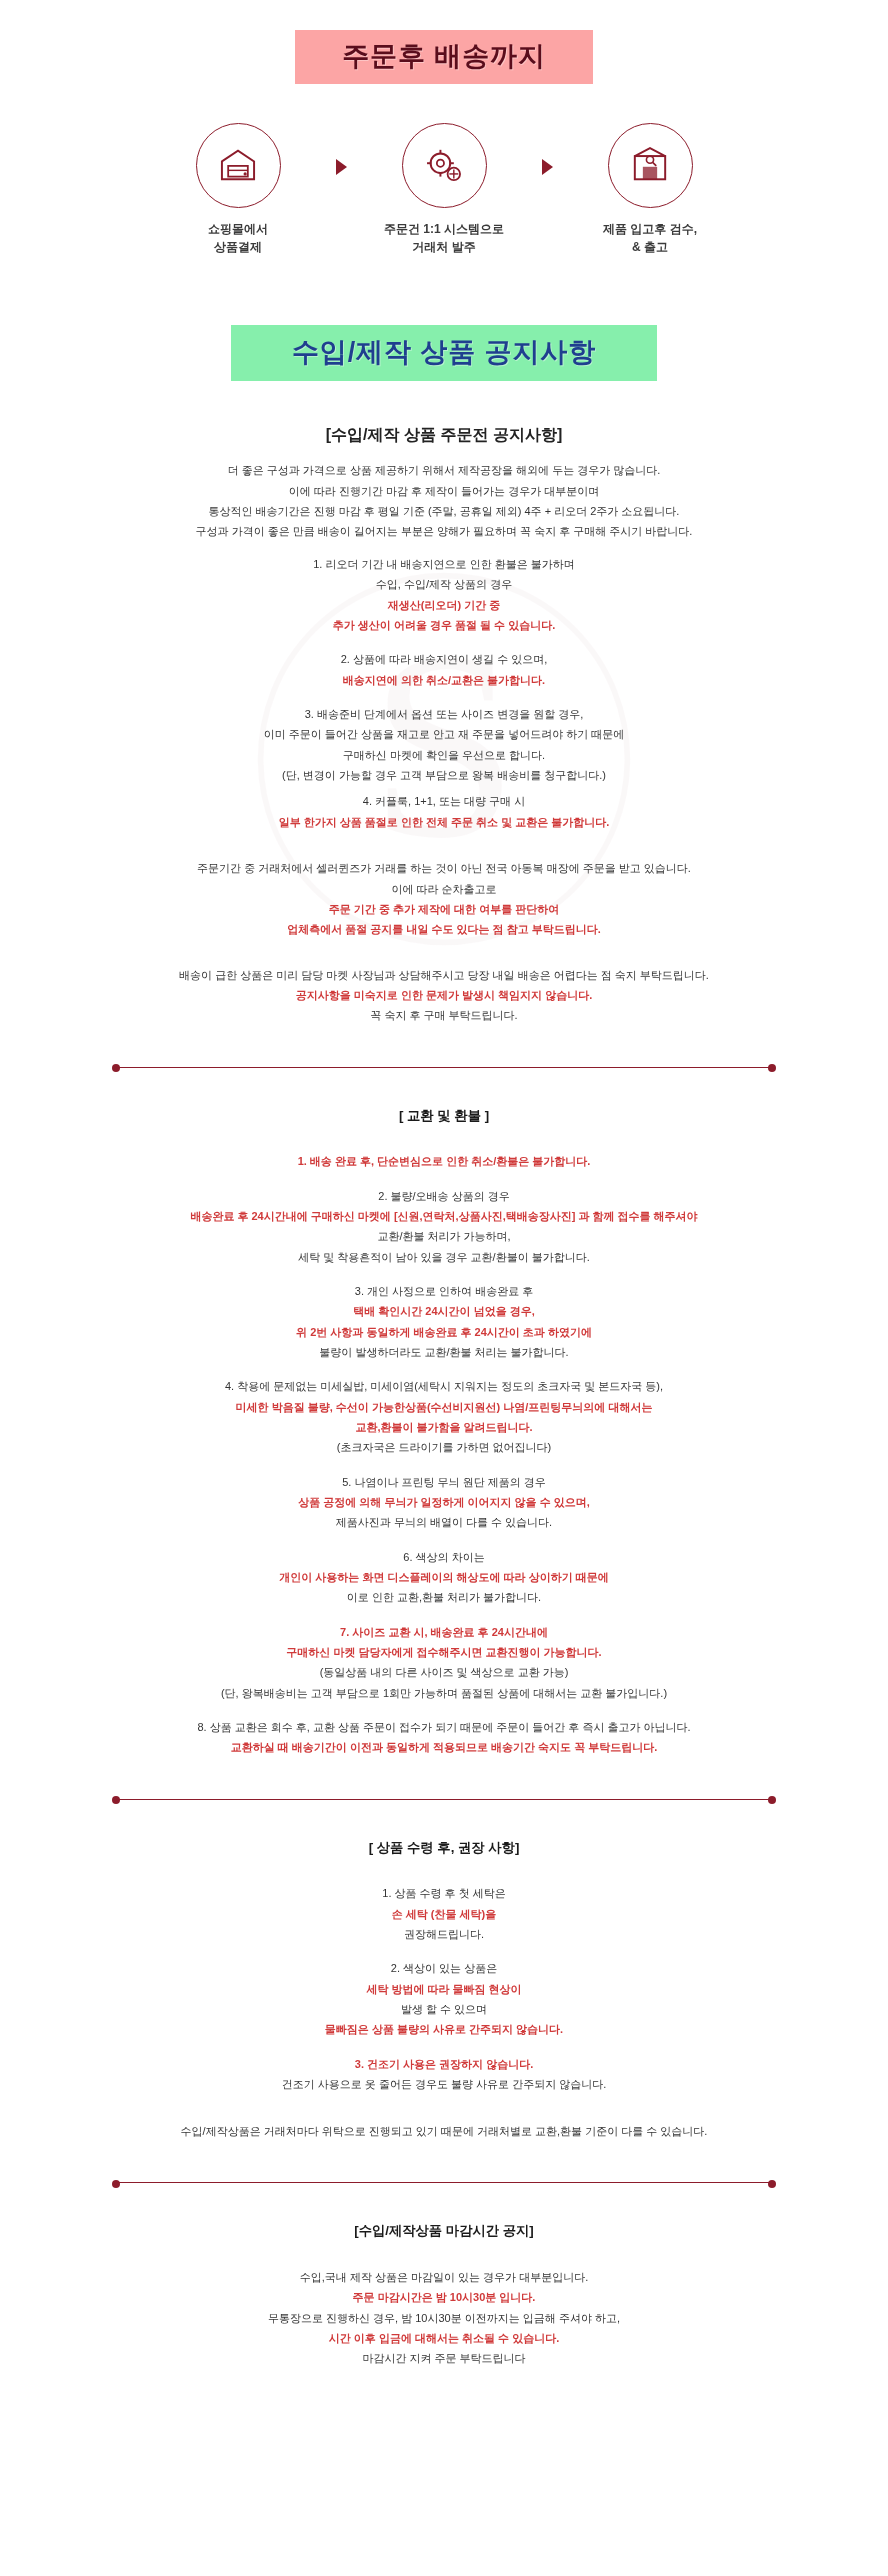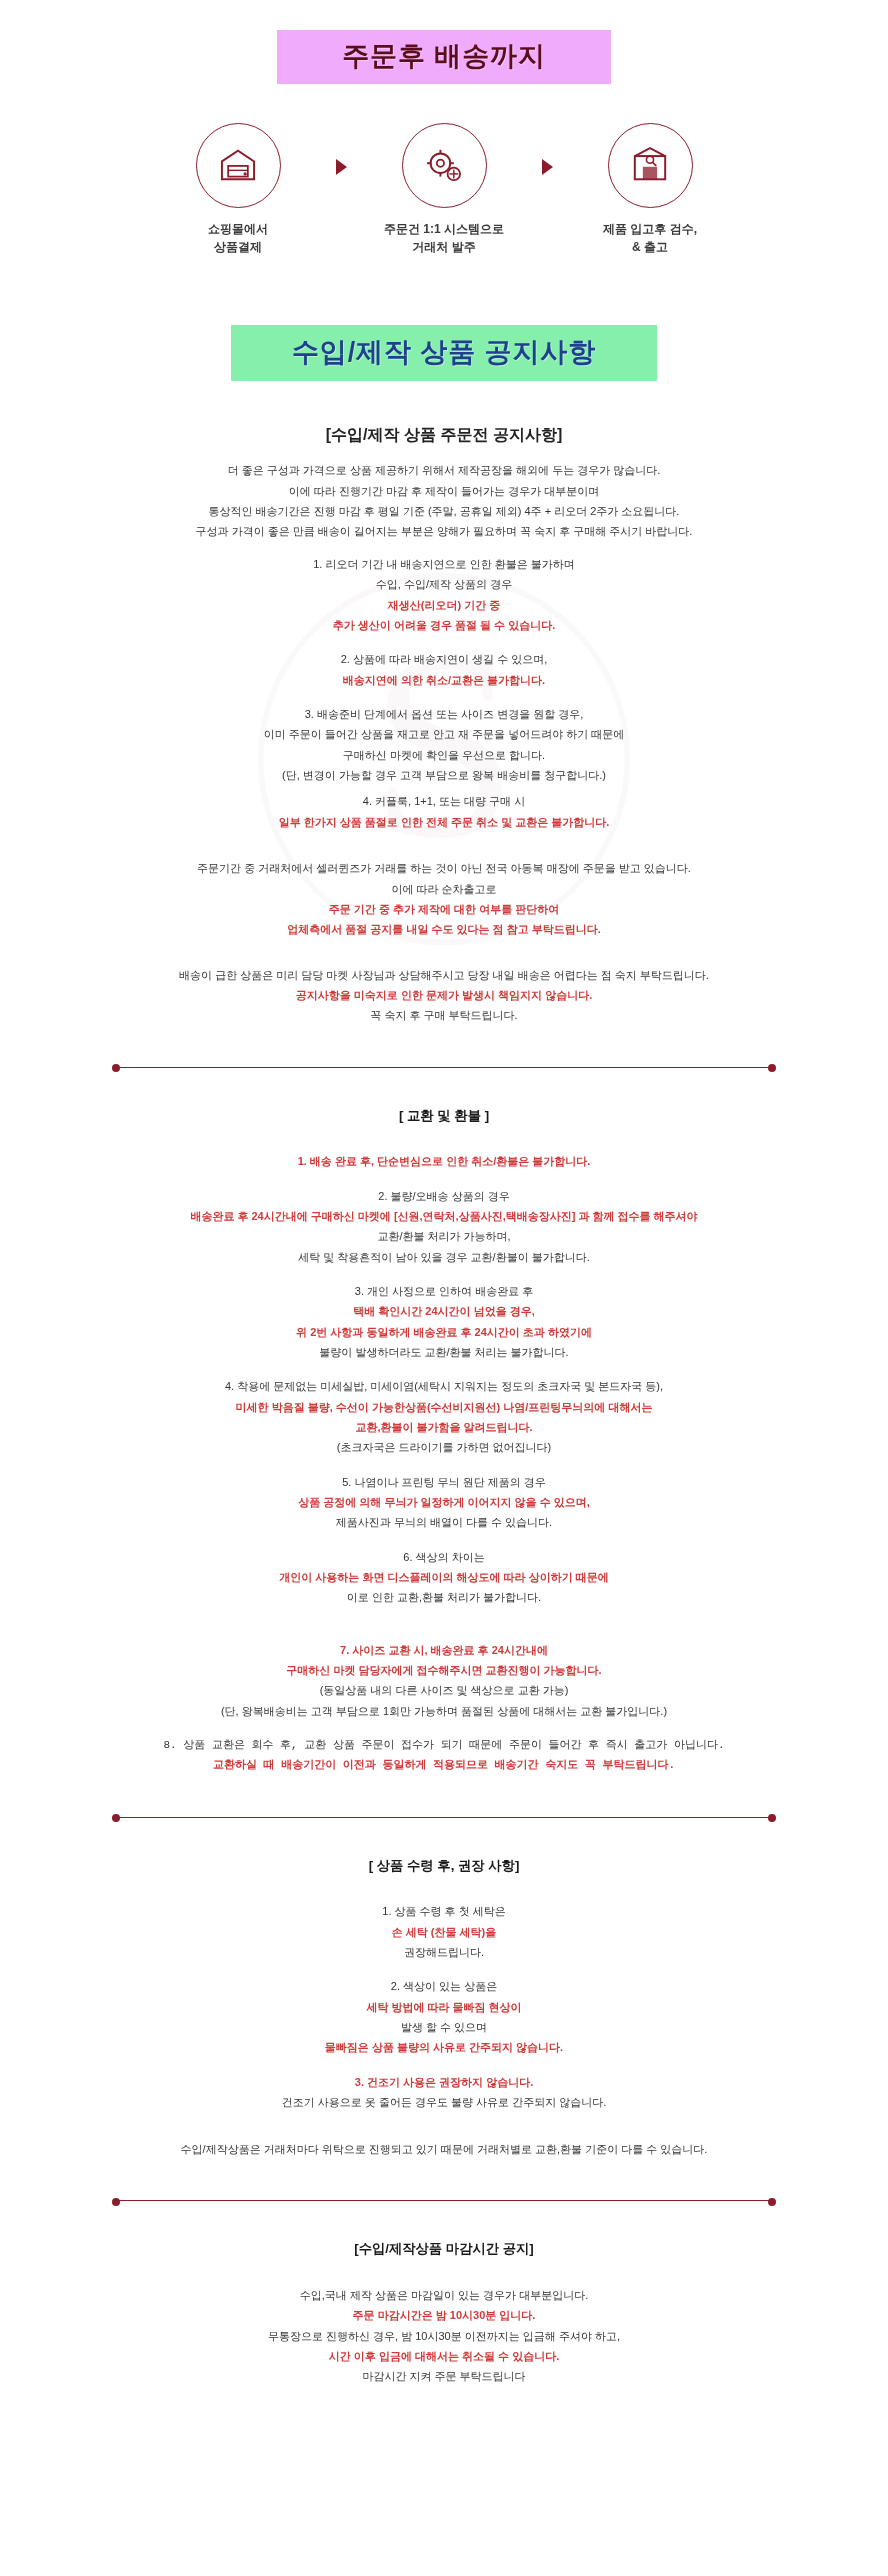--- a/index.html
+++ b/index.html
@@ -15,23 +15,23 @@
     overflow-x: hidden;
   }
   .page {
     width: 888px;
     position: relative;
     padding-top: 30px;
   }
 
   
   .title-banner {
-    width: 334px;
+    width: 298px;
     margin: 0 auto;
-    background: #f0abfc;
+    background: #fca5a5;
     text-align: center;
     padding: 8px 0 9.8px 0;
   }
   .title-banner span {
     font-size: 27px;
     font-weight: bold;
     letter-spacing: 0.9px;
     color: #5a0d1c;
     text-shadow: 0.9px 0.9px 0 rgba(255,255,255,0.35);
   }
@@ -311,32 +311,32 @@
           <div class="ln">4. 착용에 문제없는 미세실밥, 미세이염(세탁시 지워지는 정도의 초크자국 및 본드자국 등),</div>
           <div class="ln red">미세한 박음질 불량, 수선이 가능한상품(수선비지원선) 나염/프린팅무늬의에 대해서는</div>
           <div class="ln red">교환,환불이 불가함을 알려드립니다.</div>
           <div class="ln">(초크자국은 드라이기를 가하면 없어집니다)</div>
         </div>
         <div style="margin-bottom: 14px;">
           <div class="ln">5. 나염이나 프린팅 무늬 원단 제품의 경우 </div>
           <div class="ln red">상품 공정에 의해 무늬가 일정하게 이어지지 않을 수 있으며,</div>
           <div class="ln">제품사진과 무늬의 배열이 다를 수 있습니다.</div>
         </div>
-        <div style="margin-bottom: 32px;">
+        <div style="margin-bottom: 14px;">
           <div class="ln">6. 색상의 차이는 </div>
           <div class="ln red">개인이 사용하는 화면 디스플레이의 해상도에 따라 상이하기 때문에</div>
           <div class="ln">이로 인한 교환,환불 처리가 불가합니다.</div>
         </div>
         <div style="margin-bottom: 14px;">
           <div class="ln red">7. 사이즈 교환 시, 배송완료 후 24시간내에</div>
           <div class="ln red">구매하신 마켓 담당자에게 접수해주시면 교환진행이 가능합니다.</div>
           <div class="ln">(동일상품 내의 다른 사이즈 및 색상으로 교환 가능)</div>
           <div class="ln">(단, 왕복배송비는 고객 부담으로 1회만 가능하며 품절된 상품에 대해서는 교환 불가입니다.)</div>
         </div>
-        <div style="margin-bottom: 14px; font-family: Liberation Mono, monospace;">
+        <div style="margin-bottom: 14px;">
           <div class="ln">8. 상품 교환은 회수 후, 교환 상품 주문이 접수가 되기 때문에 주문이 들어간 후 즉시 출고가 아닙니다.</div>
           <div class="ln red">교환하실 때 배송기간이 이전과 동일하게 적용되므로 배송기간 숙지도 꼭 부탁드립니다.</div>
         </div>
       </div>
   </div>
 
   <hr class="rule">
 
   <div class="content">
     <div class="sec-title">[ 상품 수령 후, 권장 사항]</div>

